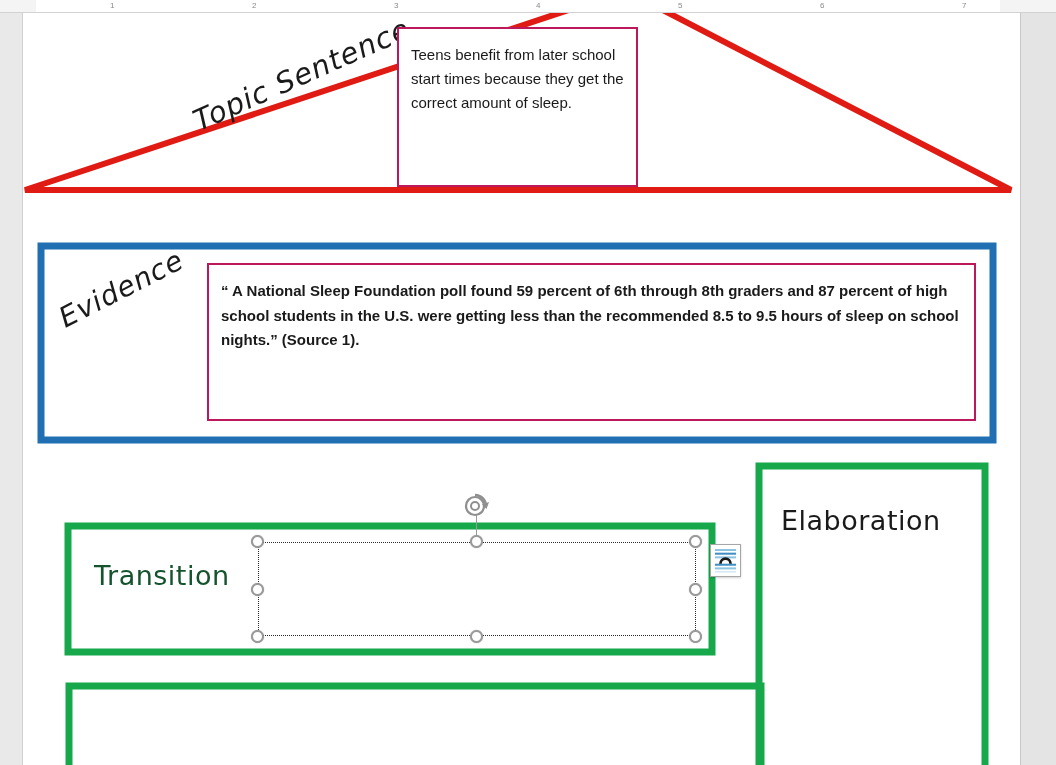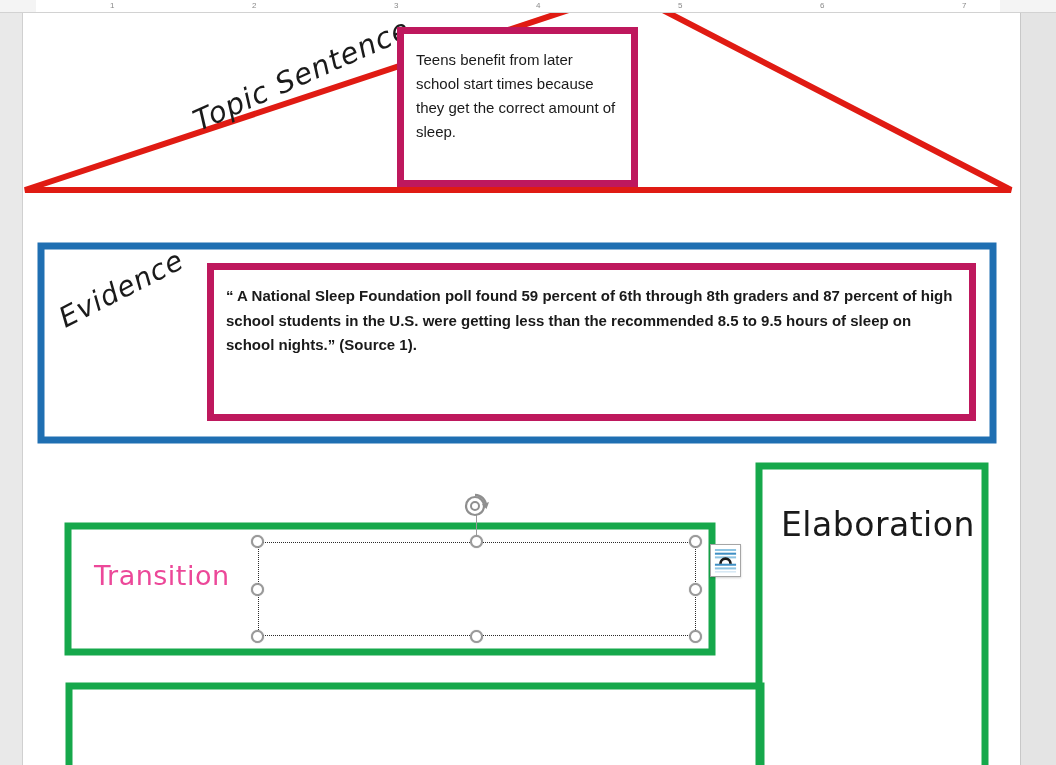--- a/index.html
+++ b/index.html
@@ -109,29 +109,29 @@
     transform-origin: left center;
     font-style: italic;
   }
   #label-transition {
     left: 71px; top: 547px;
     font-size: 27px;
     letter-spacing: 0.5px;
   }
   #label-elaboration {
     left: 758px; top: 492px;
-    font-size: 33px;
+    font-size: 27px;
     letter-spacing: 0.5px;
   }
 
   
   .textbox {
     position: absolute;
     background: #ffffff;
-    border: 7px solid #be185d;
+    border: 2px solid #be185d;
     font-family: "Liberation Sans", sans-serif;
     color: #1a1a1a;
   }
 
   #topic-textbox {
     left: 374px; top: 14px;
     width: 241px; height: 160px;
     padding: 14px 12px 0 12px;
     font-size: 15px;
     line-height: 24px;
@@ -241,21 +241,21 @@
 
       <rect id="svg-elaboration-box" x="736" y="453" width="226" height="305" fill="none" stroke="#16A84B" stroke-width="7"></rect>
 
       <rect id="svg-lower-box" x="46" y="673" width="692" height="95" fill="none" stroke="#16A84B" stroke-width="7"></rect>
     </svg>
 
     <div class="hand-label" id="label-topic-sentence" style="color: rgb(26, 26, 26);">Topic Sentence</div>
 
     <div class="hand-label" id="label-evidence" style="color: rgb(26, 26, 26);">Evidence</div>
 
-    <div class="hand-label" id="label-transition" style="color: #ec4899;">Transition</div>
+    <div class="hand-label" id="label-transition" style="color: #14532d;">Transition</div>
 
     <div class="hand-label" id="label-elaboration" style="color: rgb(26, 26, 26);">Elaboration</div>
 
     <div class="textbox" id="topic-textbox">
       <span>Teens benefit from later school start times because they get the correct amount of sleep.</span>
     </div>
 
     <div class="textbox" id="evidence-textbox">
       <span class="ev-text">“ A National Sleep Foundation poll found 59 percent of 6th through 8th graders and 87 percent of high school students in the U.S. were getting less than the recommended 8.5 to 9.5 hours of sleep on school nights.” (Source 1).</span>
     </div>

